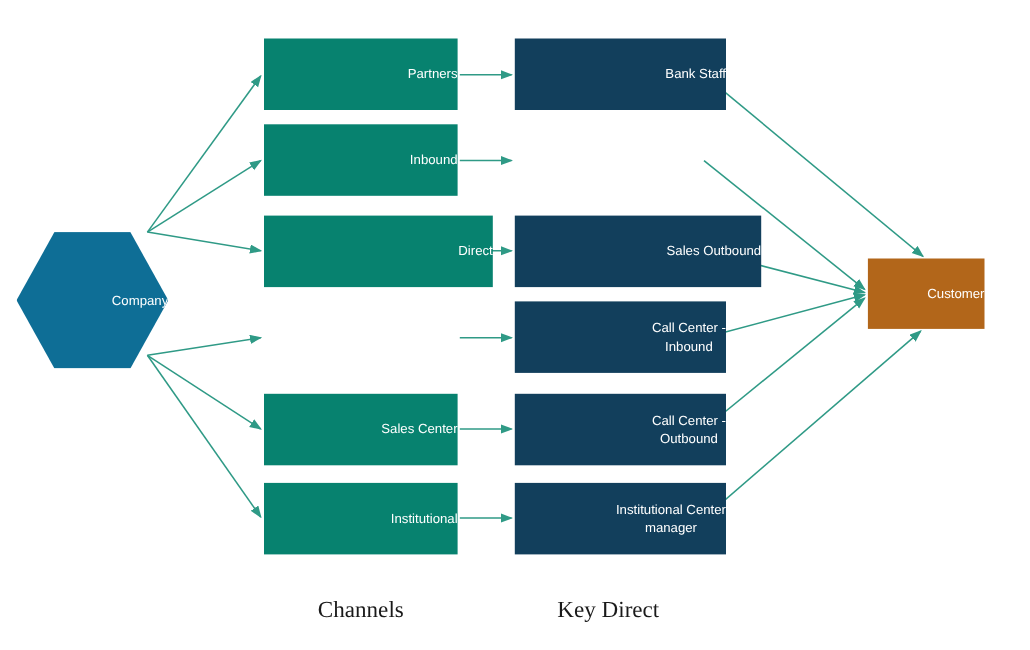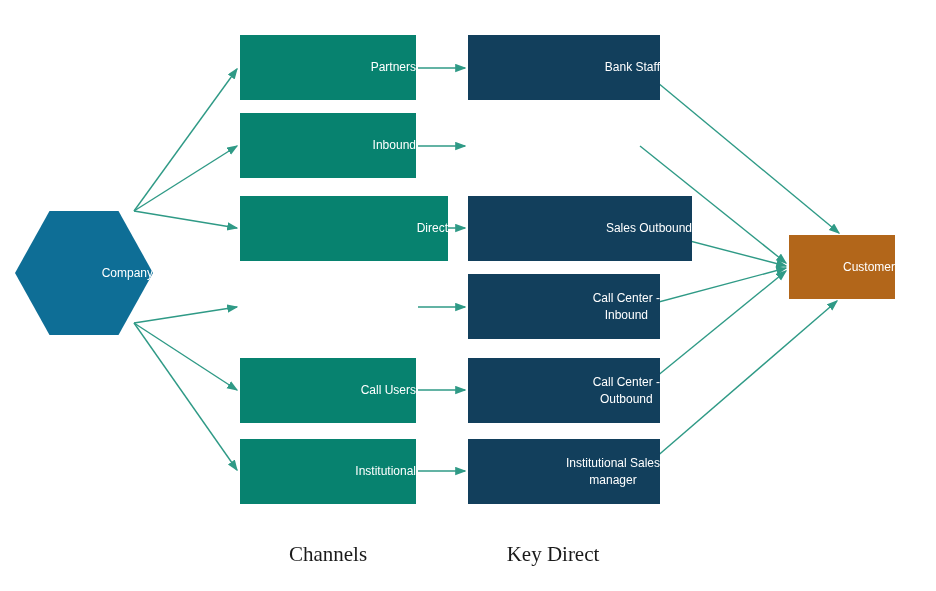--- a/index.html
+++ b/index.html
@@ -84,42 +84,42 @@
   <div class="node channel row-0">
     <span>Partners</span>
   </div>
   <div class="node channel row-1">
     <span>Inbound</span>
   </div>
   <div class="node channel row-2">
     <span>Direct</span>
   </div>
   <div class="node channel row-4">
-    <span>Call Users</span>
+    <span>Sales Center</span>
   </div>
   <div class="node channel row-5">
     <span>Institutional</span>
   </div>
 
   <div class="node keyuser row-0">
     <span>Bank Staff</span>
   </div>
   <div class="node keyuser row-2">
     <span>Sales Outbound</span>
   </div>
   <div class="node keyuser row-3">
     <span>Call Center -
 Inbound</span>
   </div>
   <div class="node keyuser row-4">
     <span>Call Center -
 Outbound</span>
   </div>
   <div class="node keyuser row-5">
-    <span>Institutional Sales
+    <span>Institutional Center
 manager</span>
   </div>
 
   <div class="node customer">
     <span>Customer</span>
   </div>
 
   <div class="col-title channels">Channels</div>
   <div class="col-title keyusers">Key Direct</div>
 

